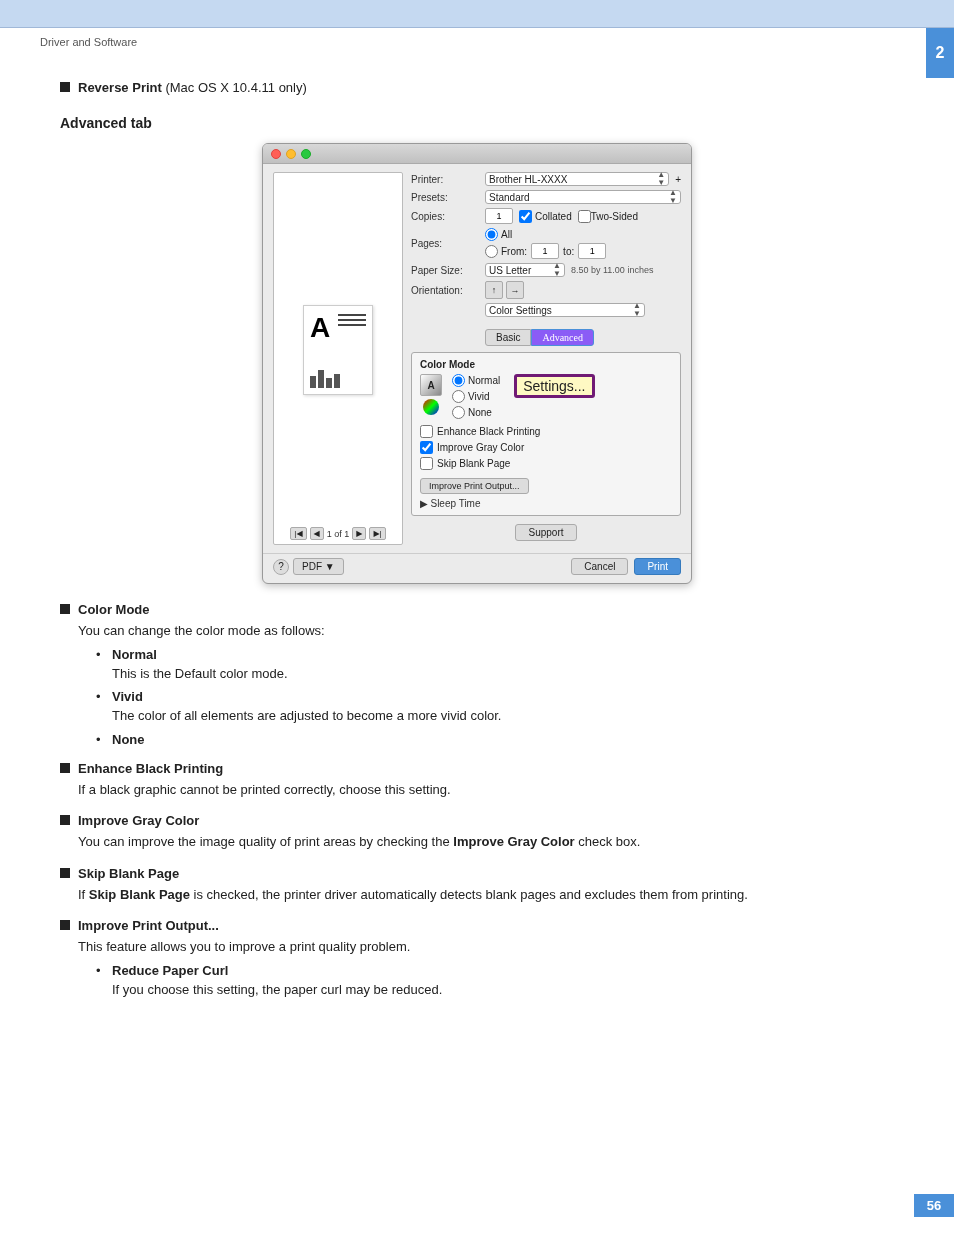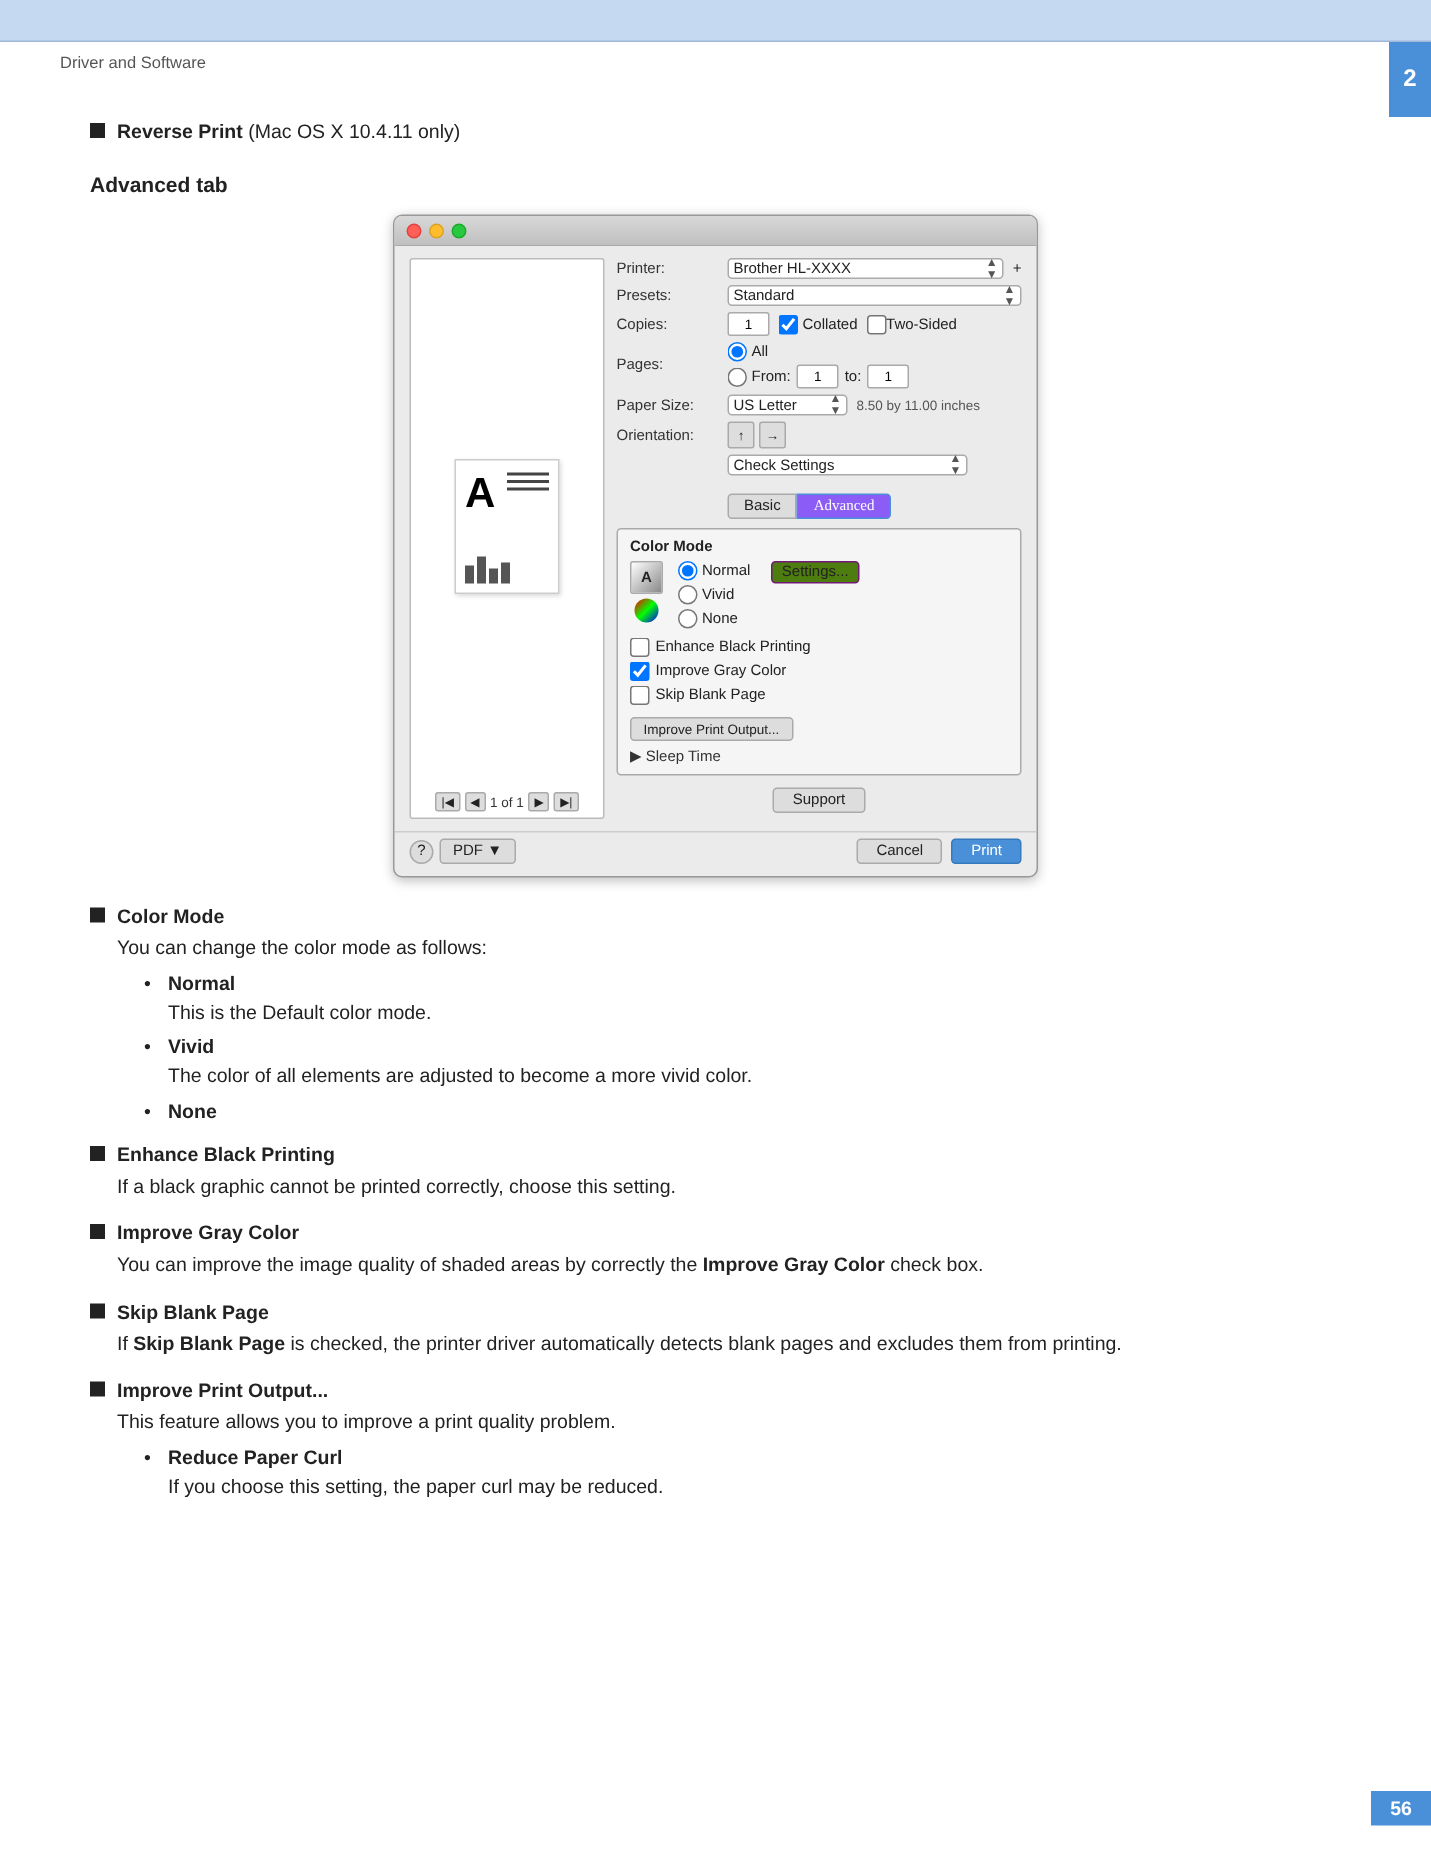--- a/index.html
+++ b/index.html
@@ -334,25 +334,25 @@
     }
 
     .color-mode-radio-group {
       display: flex;
       flex-direction: column;
       gap: 3px;
       font-size: 10px;
     }
 
     .settings-btn {
-      background: #4d7c0f;
-      border: 1px solid #701a75;
+      background: #fef9c3;
+      border: 3px solid #701a75;
       border-radius: 3px;
       padding: 1px 6px;
-      font-size: 10px;
+      font-size: 14px;
       cursor: pointer;
       margin-left: 4px;
     }
 
     .checkbox-group {
       display: flex;
       flex-direction: column;
       gap: 3px;
       margin-top: 6px;
       font-size: 10px;
@@ -639,21 +639,21 @@
           <div class="form-row">
             <span class="form-label">Orientation:</span>
             <div class="orientation-icons">
               <div class="orient-icon" title="Portrait">↑</div>
               <div class="orient-icon" title="Landscape">→</div>
             </div>
           </div>
 
           <div class="print-settings-select">
             <div class="form-control" style="width:160px; flex:none;">
-              <span>Check Settings</span>
+              <span>Color Settings</span>
               <span class="select-arrow">▲<br>▼</span>
             </div>
           </div>
 
           <div class="tab-bar">
             <div class="tab-btn">Basic</div>
             <div class="tab-btn active">Advanced</div>
           </div>
 
           <div class="print-settings-box">
@@ -749,21 +749,21 @@
     <span class="square-bullet"></span>
     <strong>Enhance Black Printing</strong>
   </div>
   <div class="section-desc">If a black graphic cannot be printed correctly, choose this setting.</div>
 
   <div class="section-bullet">
     <span class="square-bullet"></span>
     <strong>Improve Gray Color</strong>
   </div>
   <div class="section-desc">
-    <span>You can improve the image quality of shaded areas by correctly the </span><strong>Improve Gray Color</strong><span> check box.</span>
+    <span>You can improve the image quality of print areas by checking the </span><strong>Improve Gray Color</strong><span> check box.</span>
   </div>
 
   <div class="section-bullet">
     <span class="square-bullet"></span>
     <strong>Skip Blank Page</strong>
   </div>
   <div class="section-desc">
     <span>If </span><strong>Skip Blank Page</strong><span> is checked, the printer driver automatically detects blank pages and excludes them from printing.</span>
   </div>
 

